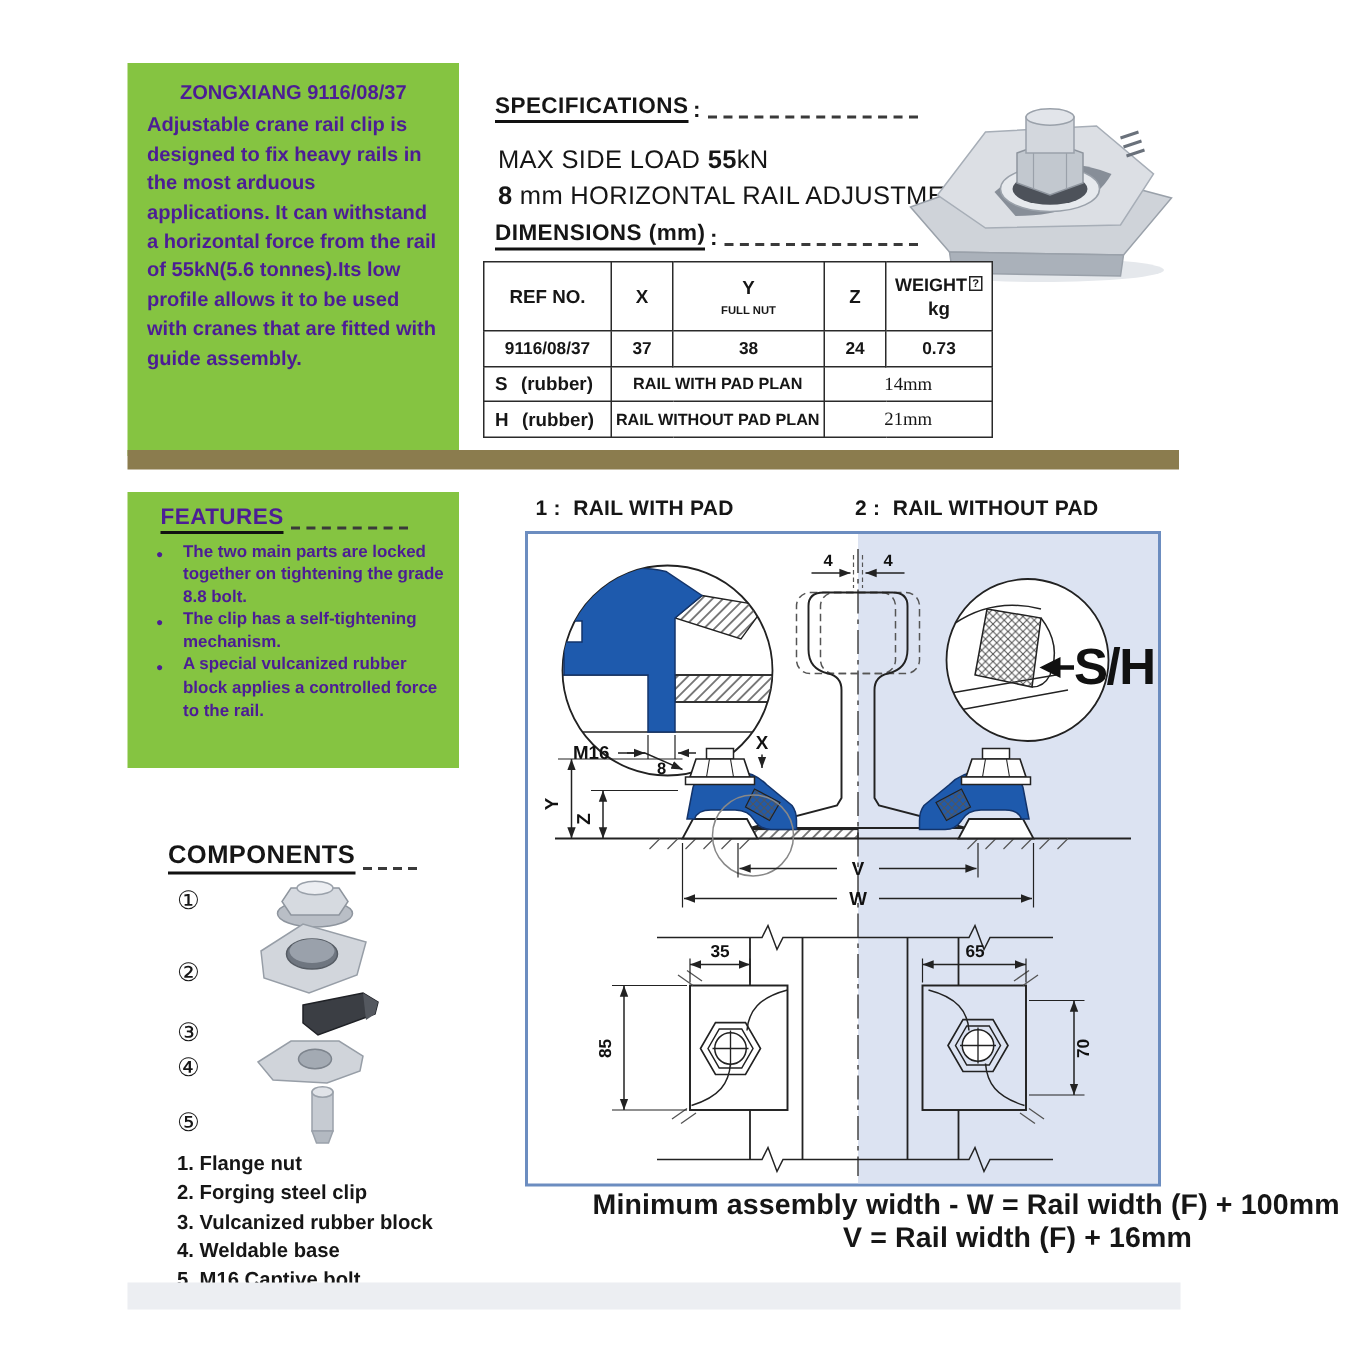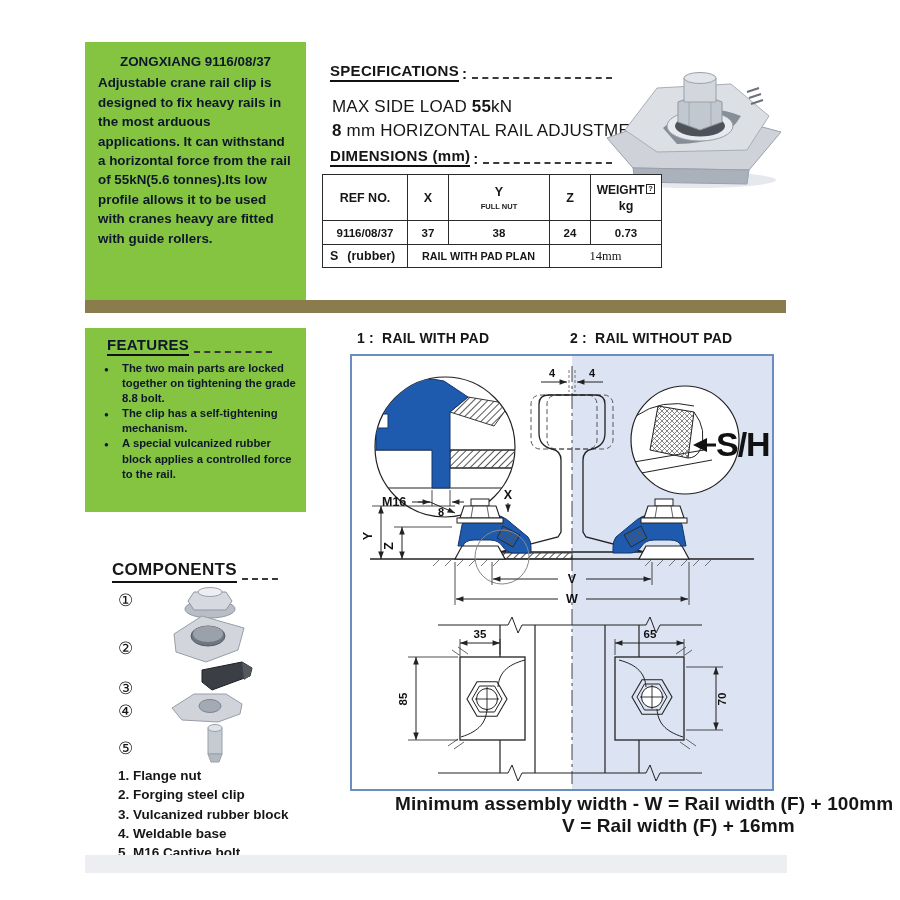--- a/index.html
+++ b/index.html
@@ -1,21 +1,21 @@
 <!DOCTYPE html>
 <html><head>
 <meta charset="utf-8">
 <style>
   html,body{margin:0;padding:0;background:#fff;}
   body{font-family:"Liberation Sans",sans-serif;color:#161616;}
   .page{position:relative;width:900px;height:900px;background:#ffffff;overflow:hidden;}
   .abs{position:absolute;}
 
   
-  .greenbox{background:#85C441;color:#0f172a;}
+  .greenbox{background:#85C441;color:#4c1d95;}
   .intro{left:85px;top:42px;width:221px;height:262px;padding:10px 13px;box-sizing:border-box;
          font-size:13.4px;line-height:19.4px;font-weight:600;}
   .intro .hd{text-align:center;font-weight:600;}
   .intro .hd b{font-weight:800;}
   .intro p{margin:2px 0 0 0;}
   .featbox{left:85px;top:328px;width:221px;height:184px;padding:8px 10px 6px 12px;box-sizing:border-box;}
 
   
   .sec-head{display:flex;align-items:flex-end;}
   .sec-head .word{font-weight:800;font-size:15px;letter-spacing:.3px;border-bottom:2.2px solid #111;padding-bottom:1px;white-space:nowrap;}
@@ -57,21 +57,21 @@
   svg text{font-family:"Liberation Sans",sans-serif;}
   .t{font-weight:bold;fill:#111;}
 </style>
 </head>
 <body>
 
 <div class="page">
 
   <div class="abs greenbox intro">
     <div class="hd"><span>ZONGXIANG </span><b>9116/08/37</b></div>
-    <p><span>Adjustable crane rail clip is designed to fix heavy rails in the most arduous applications. It can withstand a horizontal force from the rail of </span><b>55kN(5.6 tonnes)</b><span>.Its low profile allows it to be used with cranes heavy are fitted with guide rollers.</span></p>
+    <p><span>Adjustable crane rail clip is designed to fix heavy rails in the most arduous applications. It can withstand a horizontal force from the rail of </span><b>55kN(5.6 tonnes)</b><span>.Its low profile allows it to be used with cranes that are fitted with guide assembly.</span></p>
   </div>
 
   <div class="abs sec-head" style="left:330px;top:62px;width:282px;">
     <span class="word">SPECIFICATIONS</span>
     <span class="colon">:</span>
     <span class="dash"></span>
   </div>
   <div class="abs specline" style="left:332px;top:97px;"><span>MAX SIDE LOAD </span><b>55</b><span>kN</span></div>
   <div class="abs specline" style="left:332px;top:121px;"><b>8</b><span> mm HORIZONTAL RAIL ADJUSTMENT</span></div>
   <div class="abs sec-head" style="left:330px;top:147px;width:282px;">
@@ -118,20 +118,25 @@
       <td>37</td>
       <td>38</td>
       <td>24</td>
       <td>0.73</td>
     </tr>
     <tr style="height:23px;">
       <td class="keycell"><span>S</span><span class="pr">(rubber)</span></td>
       <td colspan="2" style="font-size:10.8px;">RAIL WITH PAD PLAN</td>
       <td colspan="2" class="serifv">14mm</td>
     </tr>
+    <tr style="height:24px;">
+      <td class="keycell"><span>H</span><span class="pr">(rubber)</span></td>
+      <td colspan="2" style="font-size:10.8px;">RAIL WITHOUT PAD PLAN</td>
+      <td colspan="2" class="serifv">21mm</td>
+    </tr>
   </tbody>
     </table>
 
   <div class="abs olivebar"></div>
 
   <div class="abs greenbox featbox">
     <div class="sec-head" style="width:165px;margin-left:10px;">
       <span class="word">FEATURES</span>
       <span class="dash"></span>
     </div>

